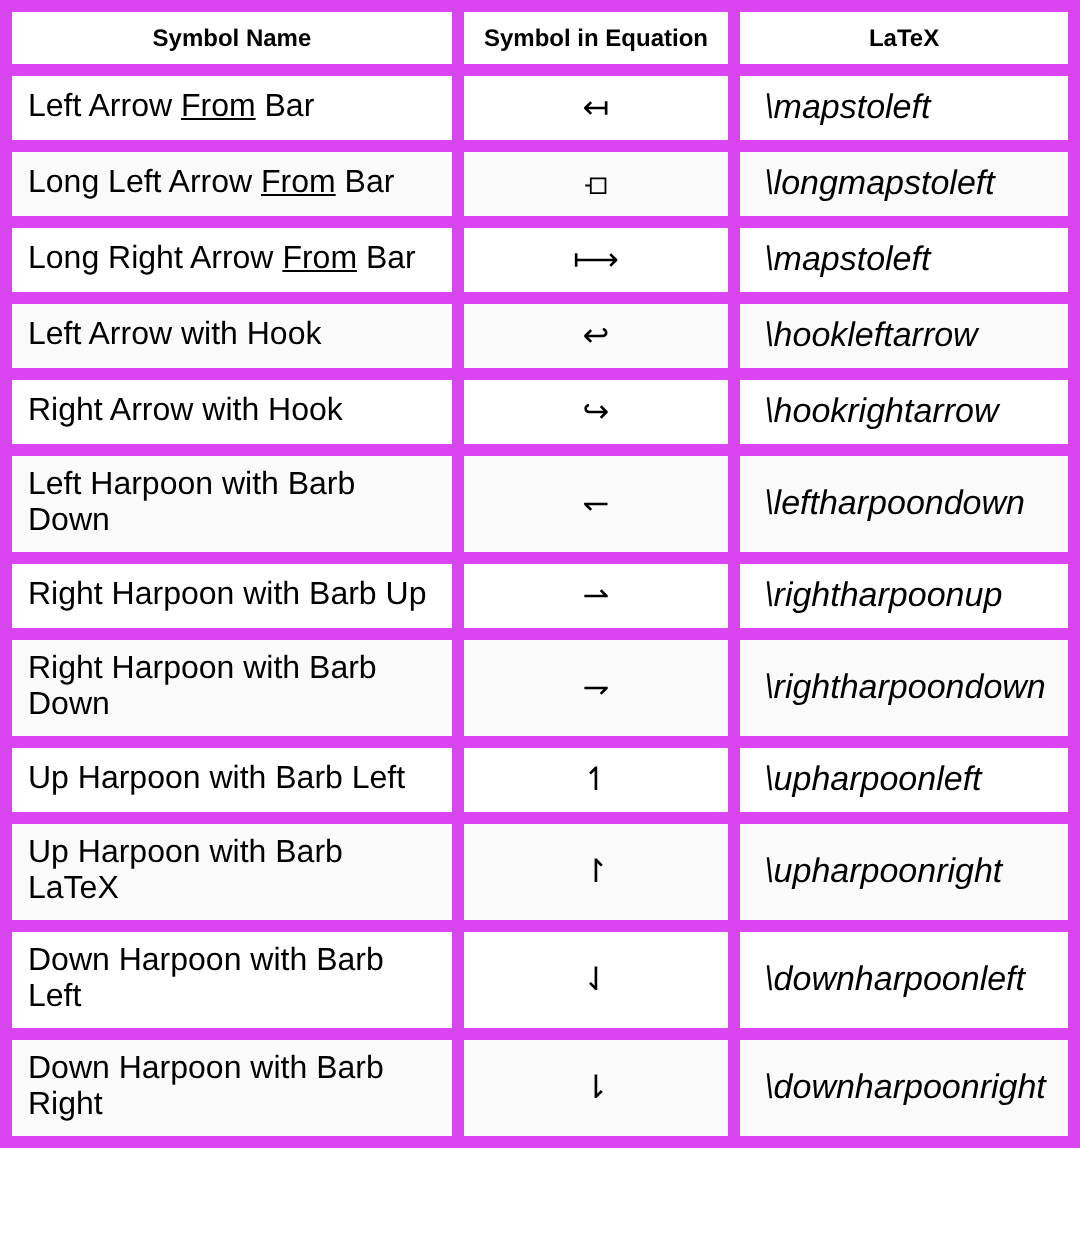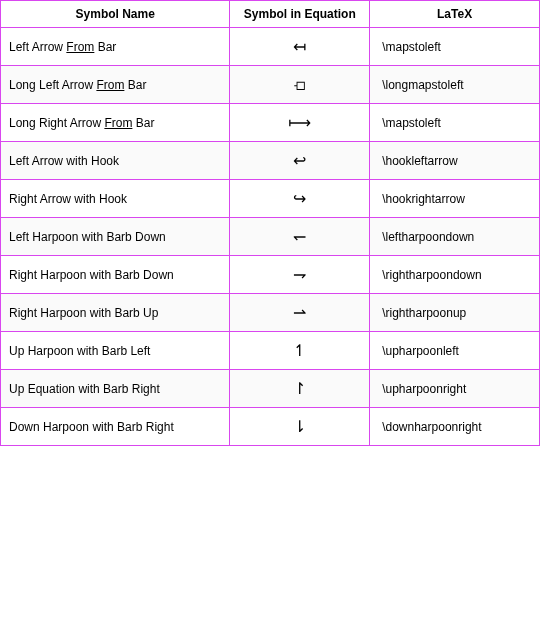--- a/index.html
+++ b/index.html
@@ -11,42 +11,43 @@
       font-family: Arial, sans-serif;
       font-size: 12px;
       background: #fff;
       width: 540px;
     }
     table {
       width: 540px;
       border-collapse: collapse;
     }
     th, td {
-      border: 1px solid #d946ef;
+      border: 6px solid #d946ef;
       padding: 6px 8px;
       vertical-align: middle;
     }
     th {
       font-weight: bold;
       text-align: center;
       background: #fff;
       font-size: 12px;
     }
     td:first-child {
       width: 230px;
-      font-size: 12px;
+      font-size: 16px;
     }
     td:nth-child(2) {
       width: 140px;
       text-align: center;
       font-size: 16px;
     }
     td:nth-child(3) {
       width: 170px;
-      font-size: 12px;
+      font-style: italic;
+      font-size: 17px;
       padding-left: 12px;
     }
     tr:nth-child(even) {
       background: #fafafa;
     }
     .row-height {
       height: 38px;
     }
   </style>
 </head>
@@ -85,38 +86,43 @@
         <td>Right Arrow with Hook</td>
         <td>↪</td>
         <td>\hookrightarrow</td>
       </tr>
       <tr class="row-height">
         <td>Left Harpoon with Barb Down</td>
         <td>↽</td>
         <td>\leftharpoondown</td>
       </tr>
       <tr class="row-height">
+        <td>Right Harpoon with Barb Up</td>
+        <td>⇀</td>
+        <td>\rightharpoonup</td>
+      </tr>
+      <tr class="row-height">
         <td>Right Harpoon with Barb Down</td>
         <td>⇁</td>
         <td>\rightharpoondown</td>
-      </tr>
-      <tr class="row-height">
-        <td>Right Harpoon with Barb Up</td>
-        <td>⇀</td>
-        <td>\rightharpoonup</td>
       </tr>
       <tr class="row-height">
         <td>Up Harpoon with Barb Left</td>
         <td>↿</td>
         <td>\upharpoonleft</td>
       </tr>
       <tr class="row-height">
-        <td>Up Equation with Barb Right</td>
+        <td>Up Harpoon with Barb LaTeX</td>
         <td>↾</td>
         <td>\upharpoonright</td>
+      </tr>
+      <tr class="row-height">
+        <td>Down Harpoon with Barb Left</td>
+        <td>⇃</td>
+        <td>\downharpoonleft</td>
       </tr>
       <tr class="row-height">
         <td>Down Harpoon with Barb Right</td>
         <td>⇂</td>
         <td>\downharpoonright</td>
       </tr>
     </tbody>
 </table>
 
 </body></html>

